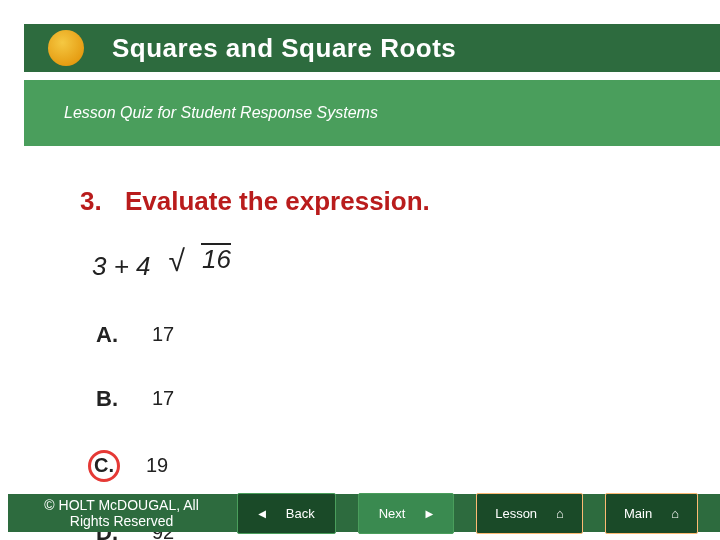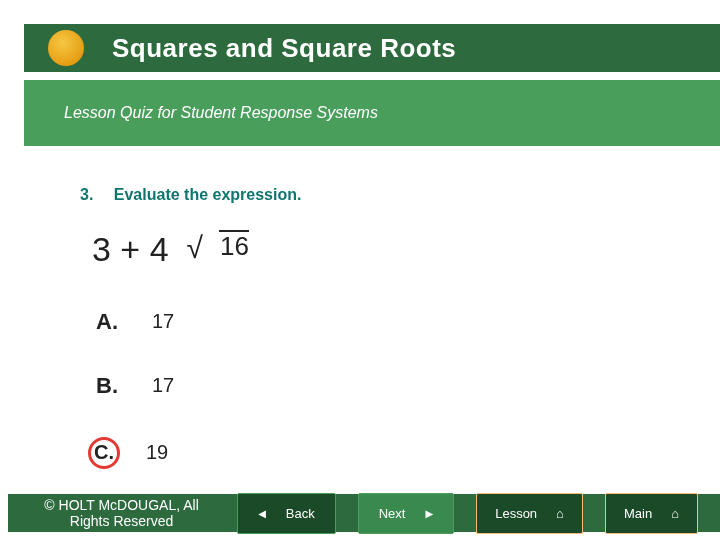--- a/index.html
+++ b/index.html
@@ -48,56 +48,58 @@
       font-weight: normal;
     }
 
     .main-content {
       padding: 24px 40px 10px 40px;
       background: #fff;
       flex: 1;
     }
 
     .question-label {
-      font-size: 16px;
-      font-weight: bold;
-      color: #0f766e;
+      font-size: 26px;
+      font-weight: bold;
+      color: #b91c1c;
       margin-bottom: 10px;
     }
 
     .expression-box {
       margin-left: 20px;
       margin-bottom: 24px;
       font-size: 26px;
       color: #222;
       display: flex;
       align-items: flex-end;
       gap: 0;
     }
 
     .expr-text {
-      font-size: 34px;
+      font-size: 26px;
+      font-style: italic;
     }
 
     .sqrt-wrapper {
       display: inline-flex;
       align-items: flex-end;
       position: relative;
       margin-left: 2px;
     }
 
     .sqrt-symbol {
       font-size: 30px;
       line-height: 1;
       position: relative;
       top: 2px;
     }
 
     .sqrt-number {
       font-size: 26px;
+      font-style: italic;
       border-top: 2px solid #222;
       padding-top: 0px;
       padding-left: 1px;
       line-height: 1.1;
     }
 
     .answer-list {
       list-style: none;
       margin-top: 0;
     }

